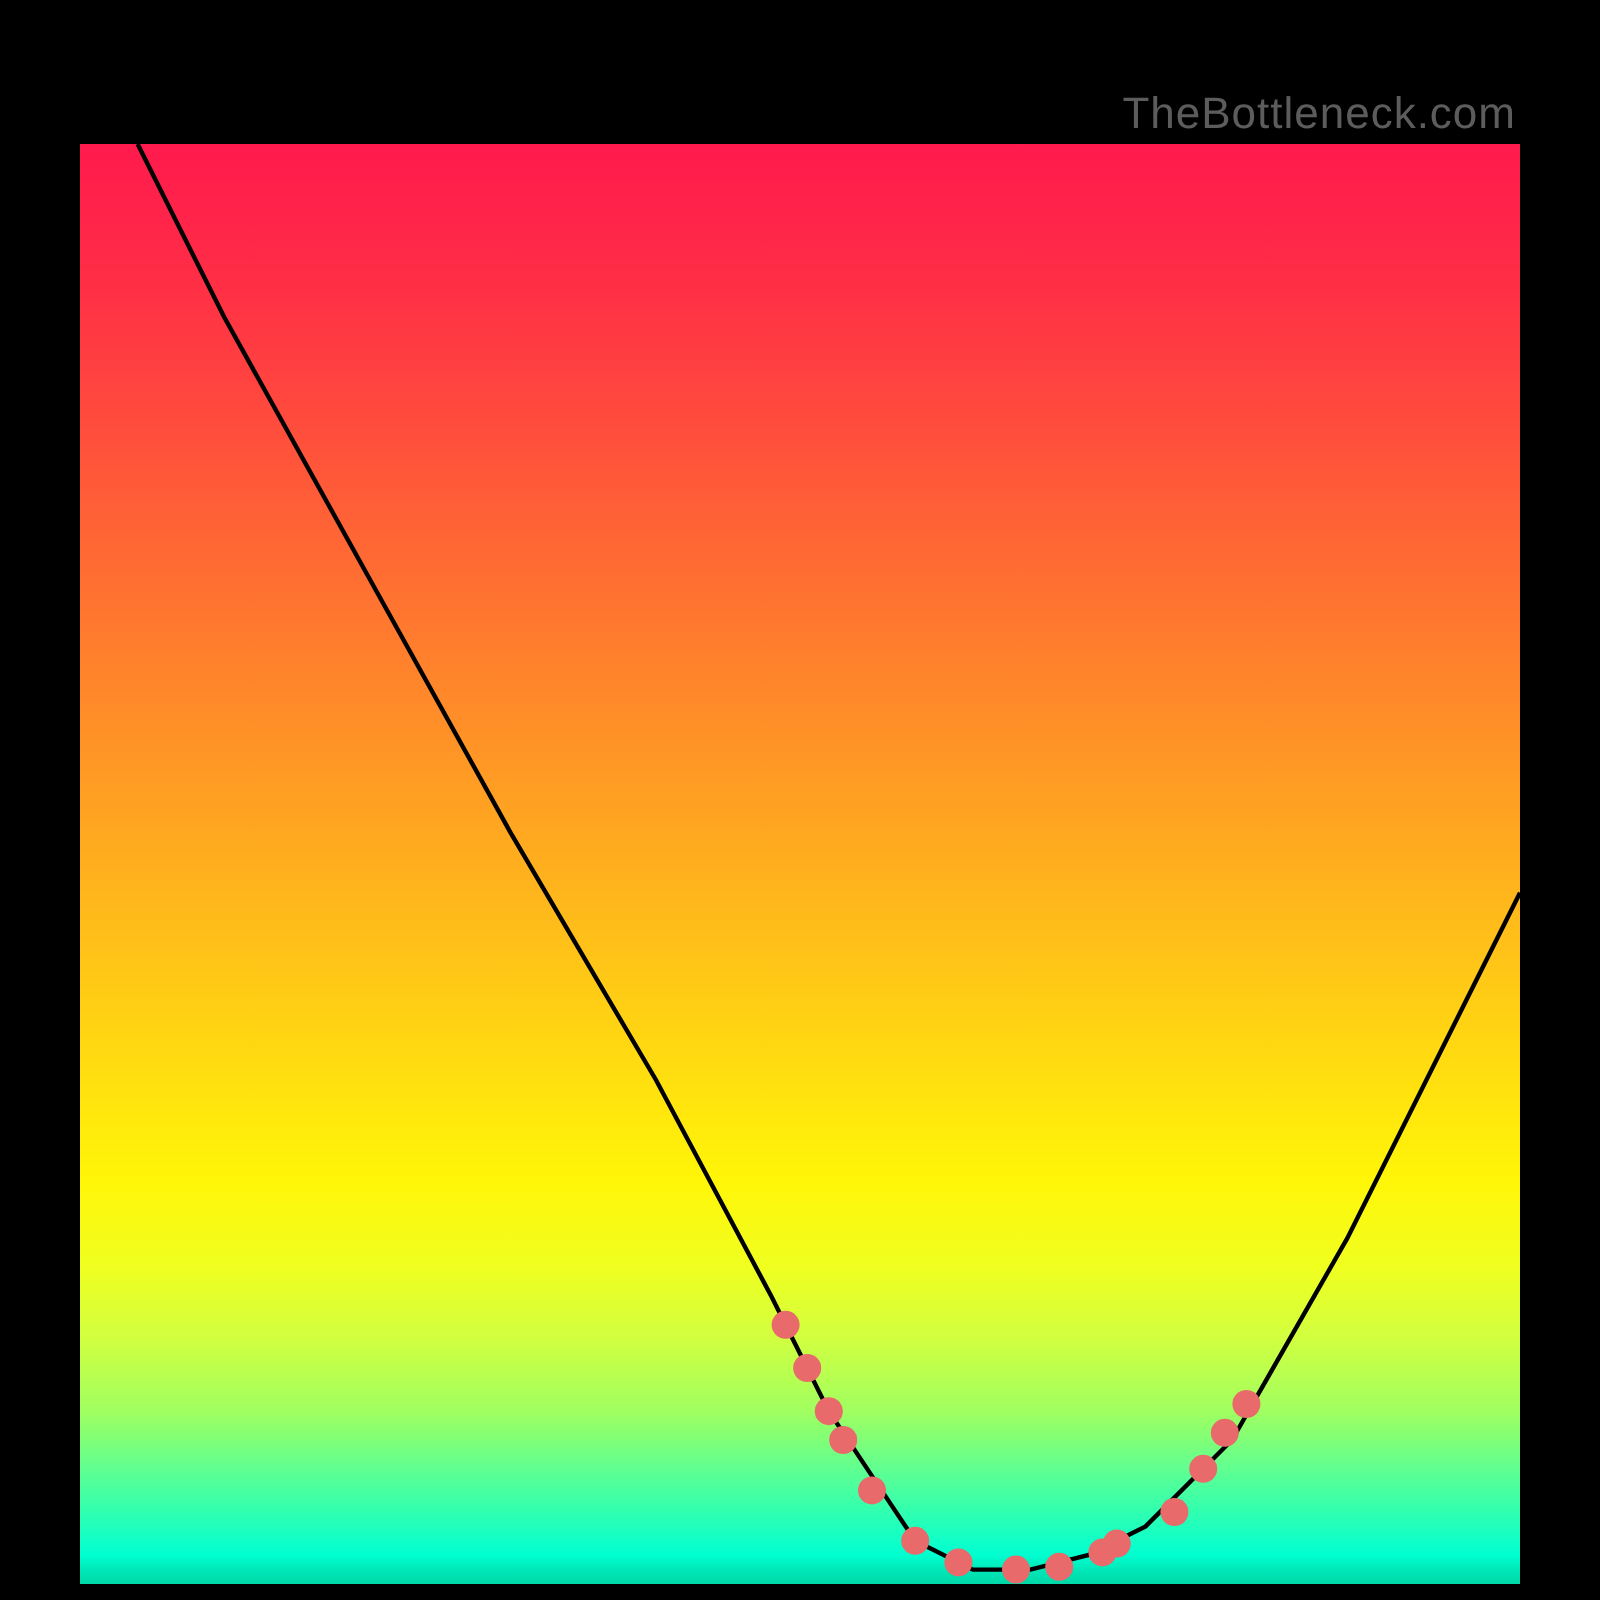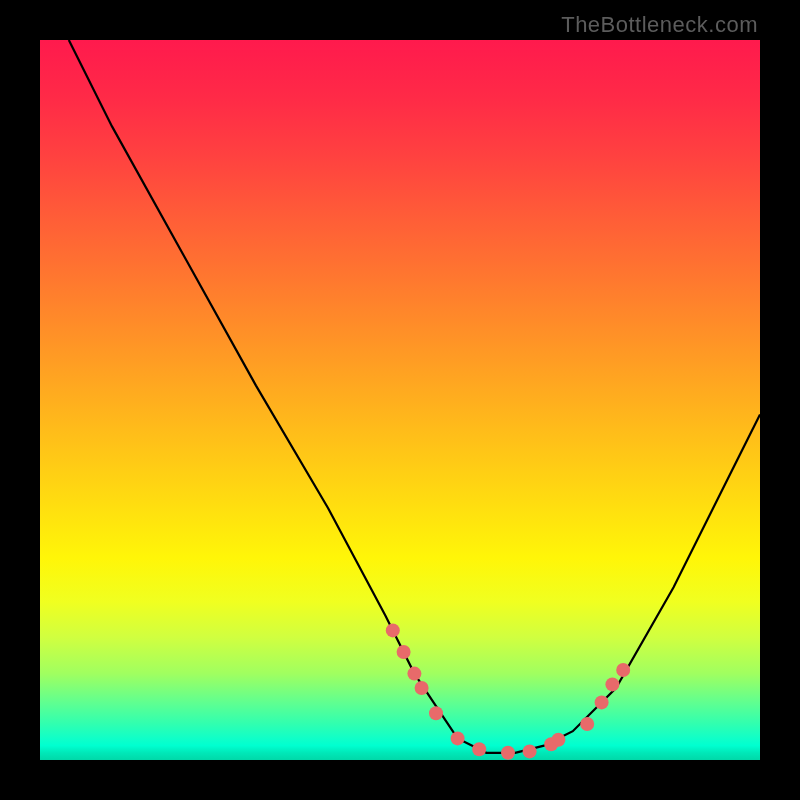--- a/index.html
+++ b/index.html
@@ -9,20 +9,21 @@
     width: 800px;
     height: 800px;
     overflow: hidden;
     font-family: Arial, sans-serif;
   }
   .container {
     position: relative;
     width: 800px;
     height: 643px;
     background: #000;
+    margin-top: 32px;
   }
   .plot-area {
     position: absolute;
     left: 40px;
     top: 40px;
     width: 720px;
     height: 720px;
     background: linear-gradient(to bottom,
       #ff1a4d 0%,
       #ff2a47 8%,

